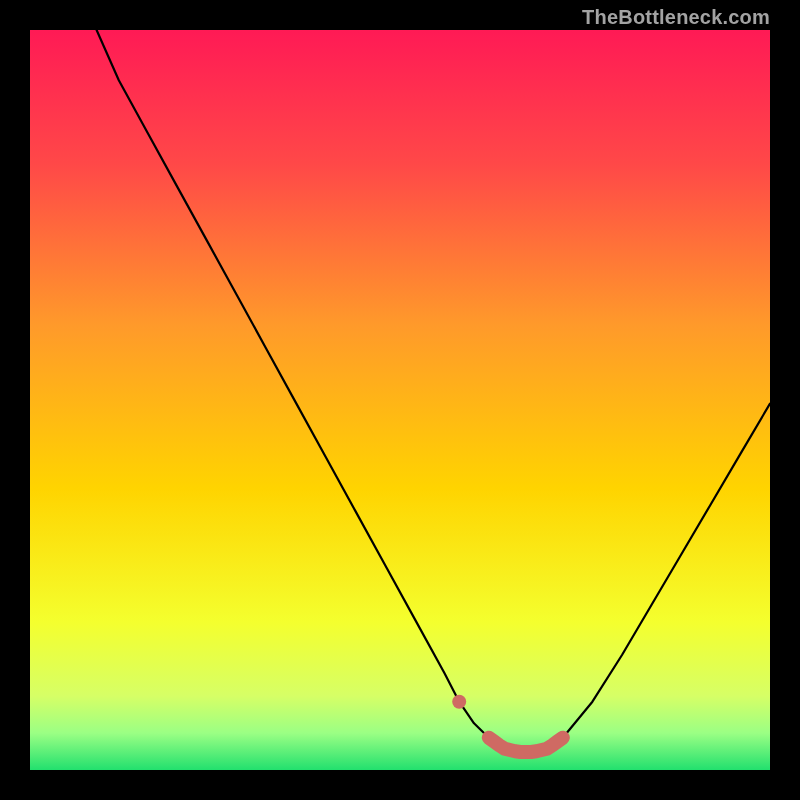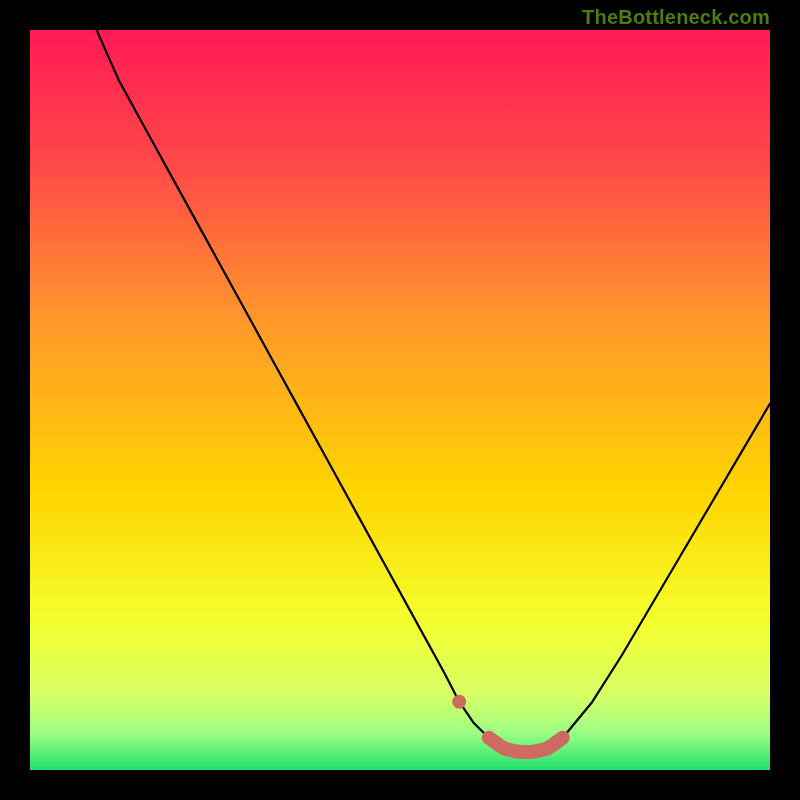--- a/index.html
+++ b/index.html
@@ -28,21 +28,21 @@
     position: absolute;
     left: 0;
     top: 0;
     width: 100%;
     height: 100%;
   }
   .watermark {
     position: absolute;
     top: 6px;
     right: 30px;
-    color: #4d7c0f;
+    color: #a3a3a3;
     font-family: Arial, Helvetica, sans-serif;
     font-size: 20px;
     font-weight: 600;
     letter-spacing: 0.2px;
   }
   svg.curve {
     position: absolute;
     left: 0;
     top: 0;
     width: 100%;

